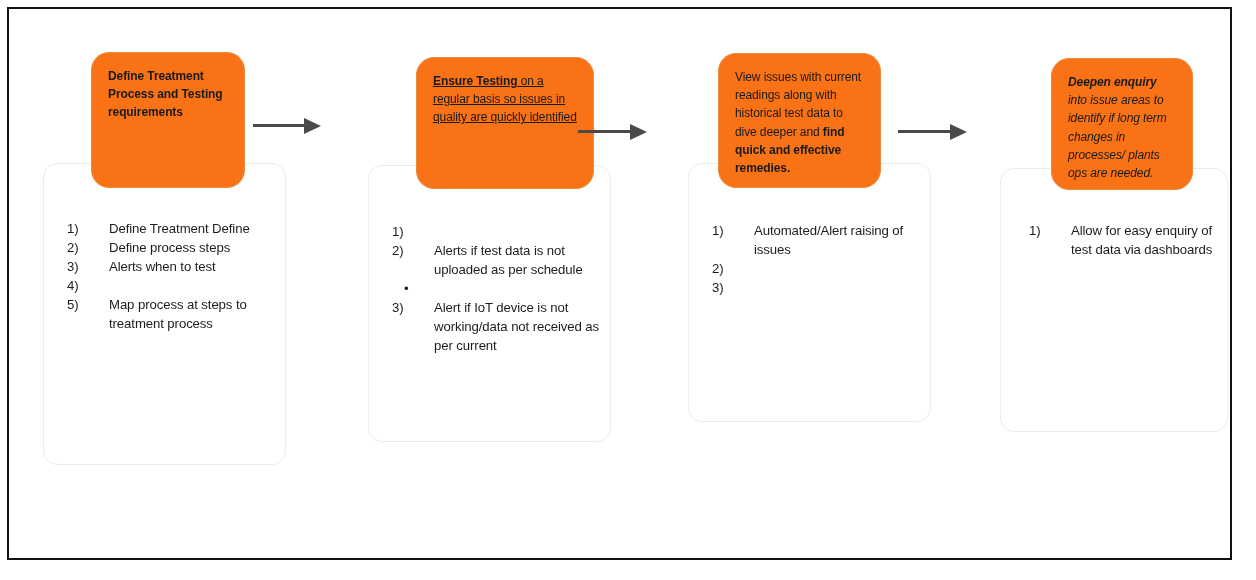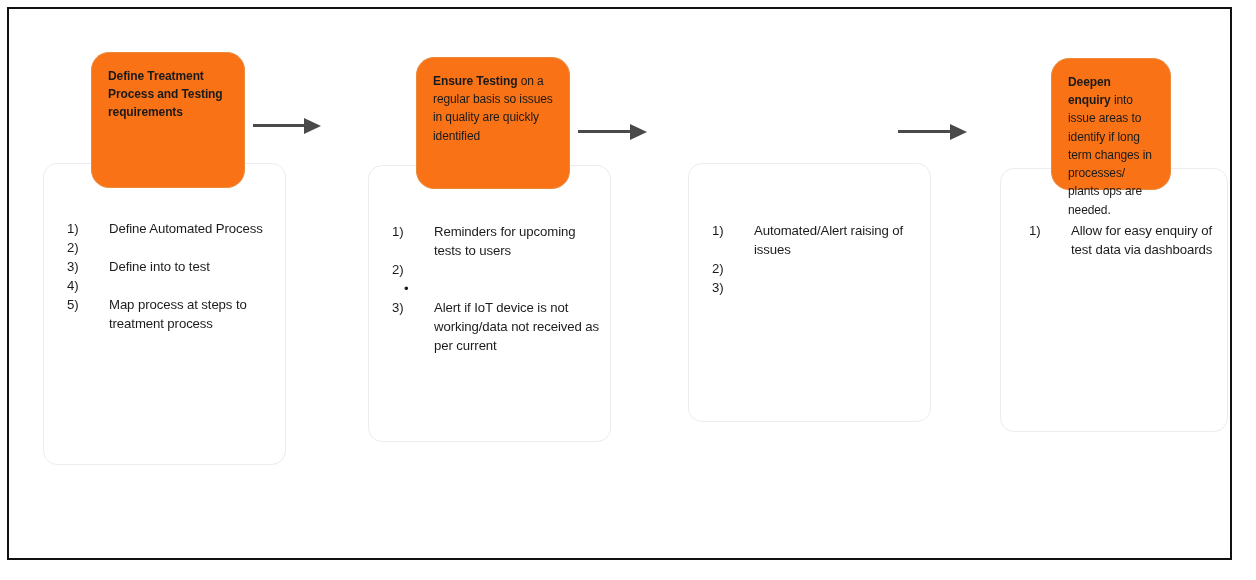--- a/index.html
+++ b/index.html
@@ -110,74 +110,78 @@
 
   <div class="card" style="left:43px; top:163px; width:243px; height:302px;"></div>
 
   <div class="headbox" style="left:91px; top:52px; width:154px; height:136px;">
     <p><span class="b">Define Treatment Process and Testing requirements</span><span></span><span class="b"></span></p>
   </div>
 
   <div class="list" style="left:63px; top:219px; width:212px;">
     <div class="li">
       <span class="num">1)</span>
-      <span class="txt">Define Automated Process</span>
+      <span class="txt">Define Treatment Define</span>
     </div>
     <div class="li">
       <span class="num">2)</span>
+      <span class="txt">Define process steps</span>
     </div>
     <div class="li">
       <span class="num">3)</span>
-      <span class="txt">Define into to test</span>
+      <span class="txt">Alerts when to test</span>
     </div>
     <div class="li">
       <span class="num">4)</span>
     </div>
     <div class="li">
       <span class="num">5)</span>
       <span class="txt">Map process at steps to treatment process</span>
     </div>
   </div>
 
   <div class="arrow" style="left:253px; top:118px; width:68px;">
     <div class="shaft" style="width:52px;"></div>
     <div class="head" style="left:51px;"></div>
   </div>
 
   <div class="card" style="left:368px; top:165px; width:243px; height:277px;"></div>
 
-  <div class="headbox" style="left:416px; top:57px; width:154px; height:132px;">
+  <div class="headbox" style="left:416px; top:57px; width:178px; height:132px;text-decoration:underline;">
     <p><span class="b">Ensure Testing</span><span> on a regular basis so issues in quality are quickly identified</span><span class="b"></span></p>
   </div>
 
   <div class="list" style="left:388px; top:222px; width:212px;">
     <div class="li">
       <span class="num">1)</span>
-      <span class="txt">Reminders for upcoming  tests to users</span>
     </div>
     <div class="li">
       <span class="num">2)</span>
+      <span class="txt">Alerts if test data is not uploaded as per schedule</span>
     </div>
     <div class="li bulletonly">
       <span class="num">•</span>
       <span class="txt"></span>
     </div>
     <div class="li">
       <span class="num">3)</span>
       <span class="txt">Alert if IoT device is not working/data not received as per current</span>
     </div>
   </div>
 
   <div class="arrow" style="left:578px; top:124px; width:70px;">
     <div class="shaft" style="width:53px;"></div>
     <div class="head" style="left:52px;"></div>
   </div>
 
   <div class="card" style="left:688px; top:163px; width:243px; height:259px;"></div>
 
+  <div class="headbox" style="left:718px; top:53px; width:163px; height:135px;">
+    <p><span class="b"></span><span>View issues with current readings along with historical test data to dive deeper and </span><span class="b">find quick and effective remedies.</span></p>
+  </div>
 
   <div class="list" style="left:708px; top:221px; width:212px;">
     <div class="li">
       <span class="num">1)</span>
       <span class="txt">Automated/Alert raising of issues</span>
     </div>
     <div class="li">
       <span class="num">2)</span>
     </div>
     <div class="li">
@@ -185,21 +189,21 @@
     </div>
   </div>
 
   <div class="arrow" style="left:898px; top:124px; width:70px;">
     <div class="shaft" style="width:53px;"></div>
     <div class="head" style="left:52px;"></div>
   </div>
 
   <div class="card" style="left:1000px; top:168px; width:228px; height:264px;"></div>
 
-  <div class="headbox" style="left:1051px; top:58px; width:120px; height:132px;">
+  <div class="headbox" style="left:1051px; top:58px; width:142px; height:132px;font-style:italic;">
     <p><span class="b">Deepen enquiry</span><span> into issue areas to identify if long term changes in processes/ plants ops are needed.</span><span class="b"></span></p>
   </div>
 
   <div class="list" style="left:1025px; top:221px; width:196px;">
     <div class="li">
       <span class="num">1)</span>
       <span class="txt">Allow for easy enquiry of test data via dashboards</span>
     </div>
   </div>
 </div>

